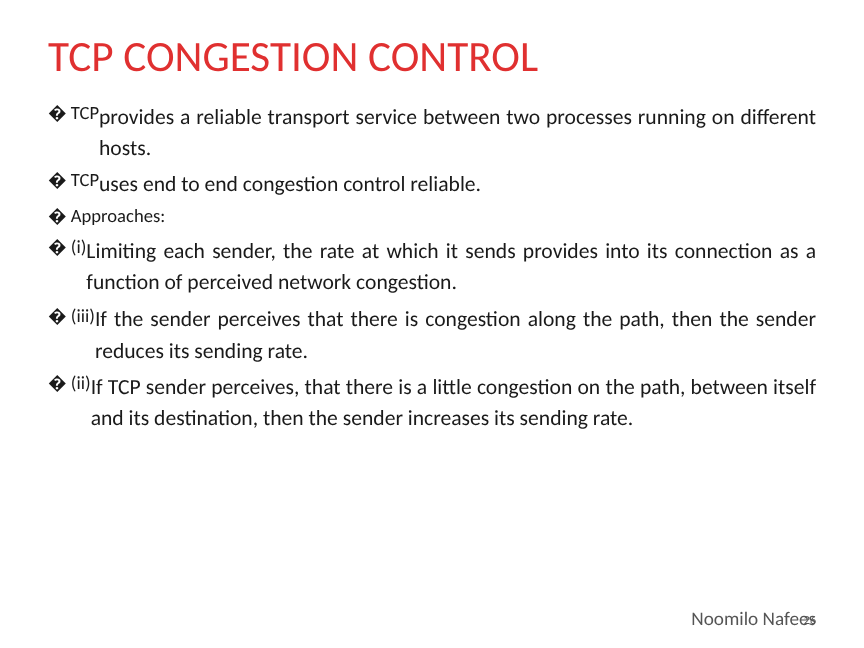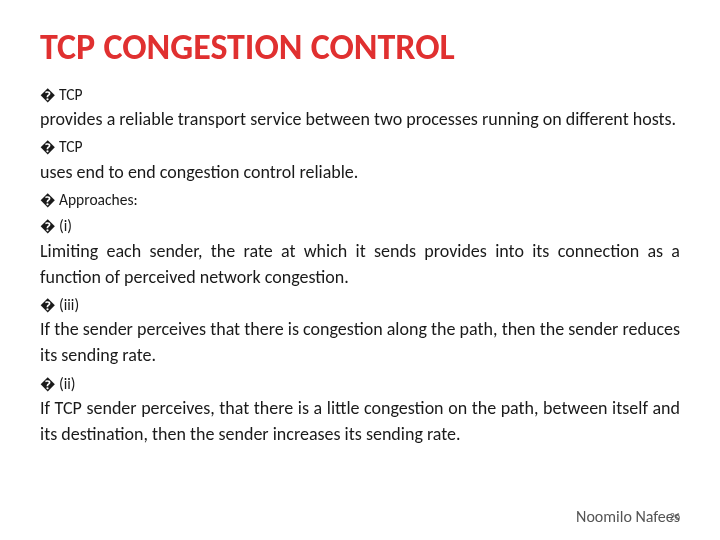--- a/index.html
+++ b/index.html
@@ -19,36 +19,35 @@
     .slide {
       width: 720px;
       height: 540px;
       background: #ffffff;
       padding: 28px 40px 20px 40px;
       position: relative;
     }
 
     .slide-title {
       font-size: 36px;
-      font-weight: bold;
+      font-weight: normal;
       color: #e03030;
       margin-bottom: 16px;
       line-height: 1.1;
     }
 
     .content {
       font-size: 15.5px;
       color: #1a1a1a;
       line-height: 1.45;
     }
 
     .bullet-item {
       display: flex;
       margin-bottom: 4px;
-      flex-direction: column;
     }
 
     .bullet-marker {
       min-width: 28px;
       font-size: 15.5px;
       color: #1a1a1a;
     }
 
     .bullet-text {
       flex: 1;

